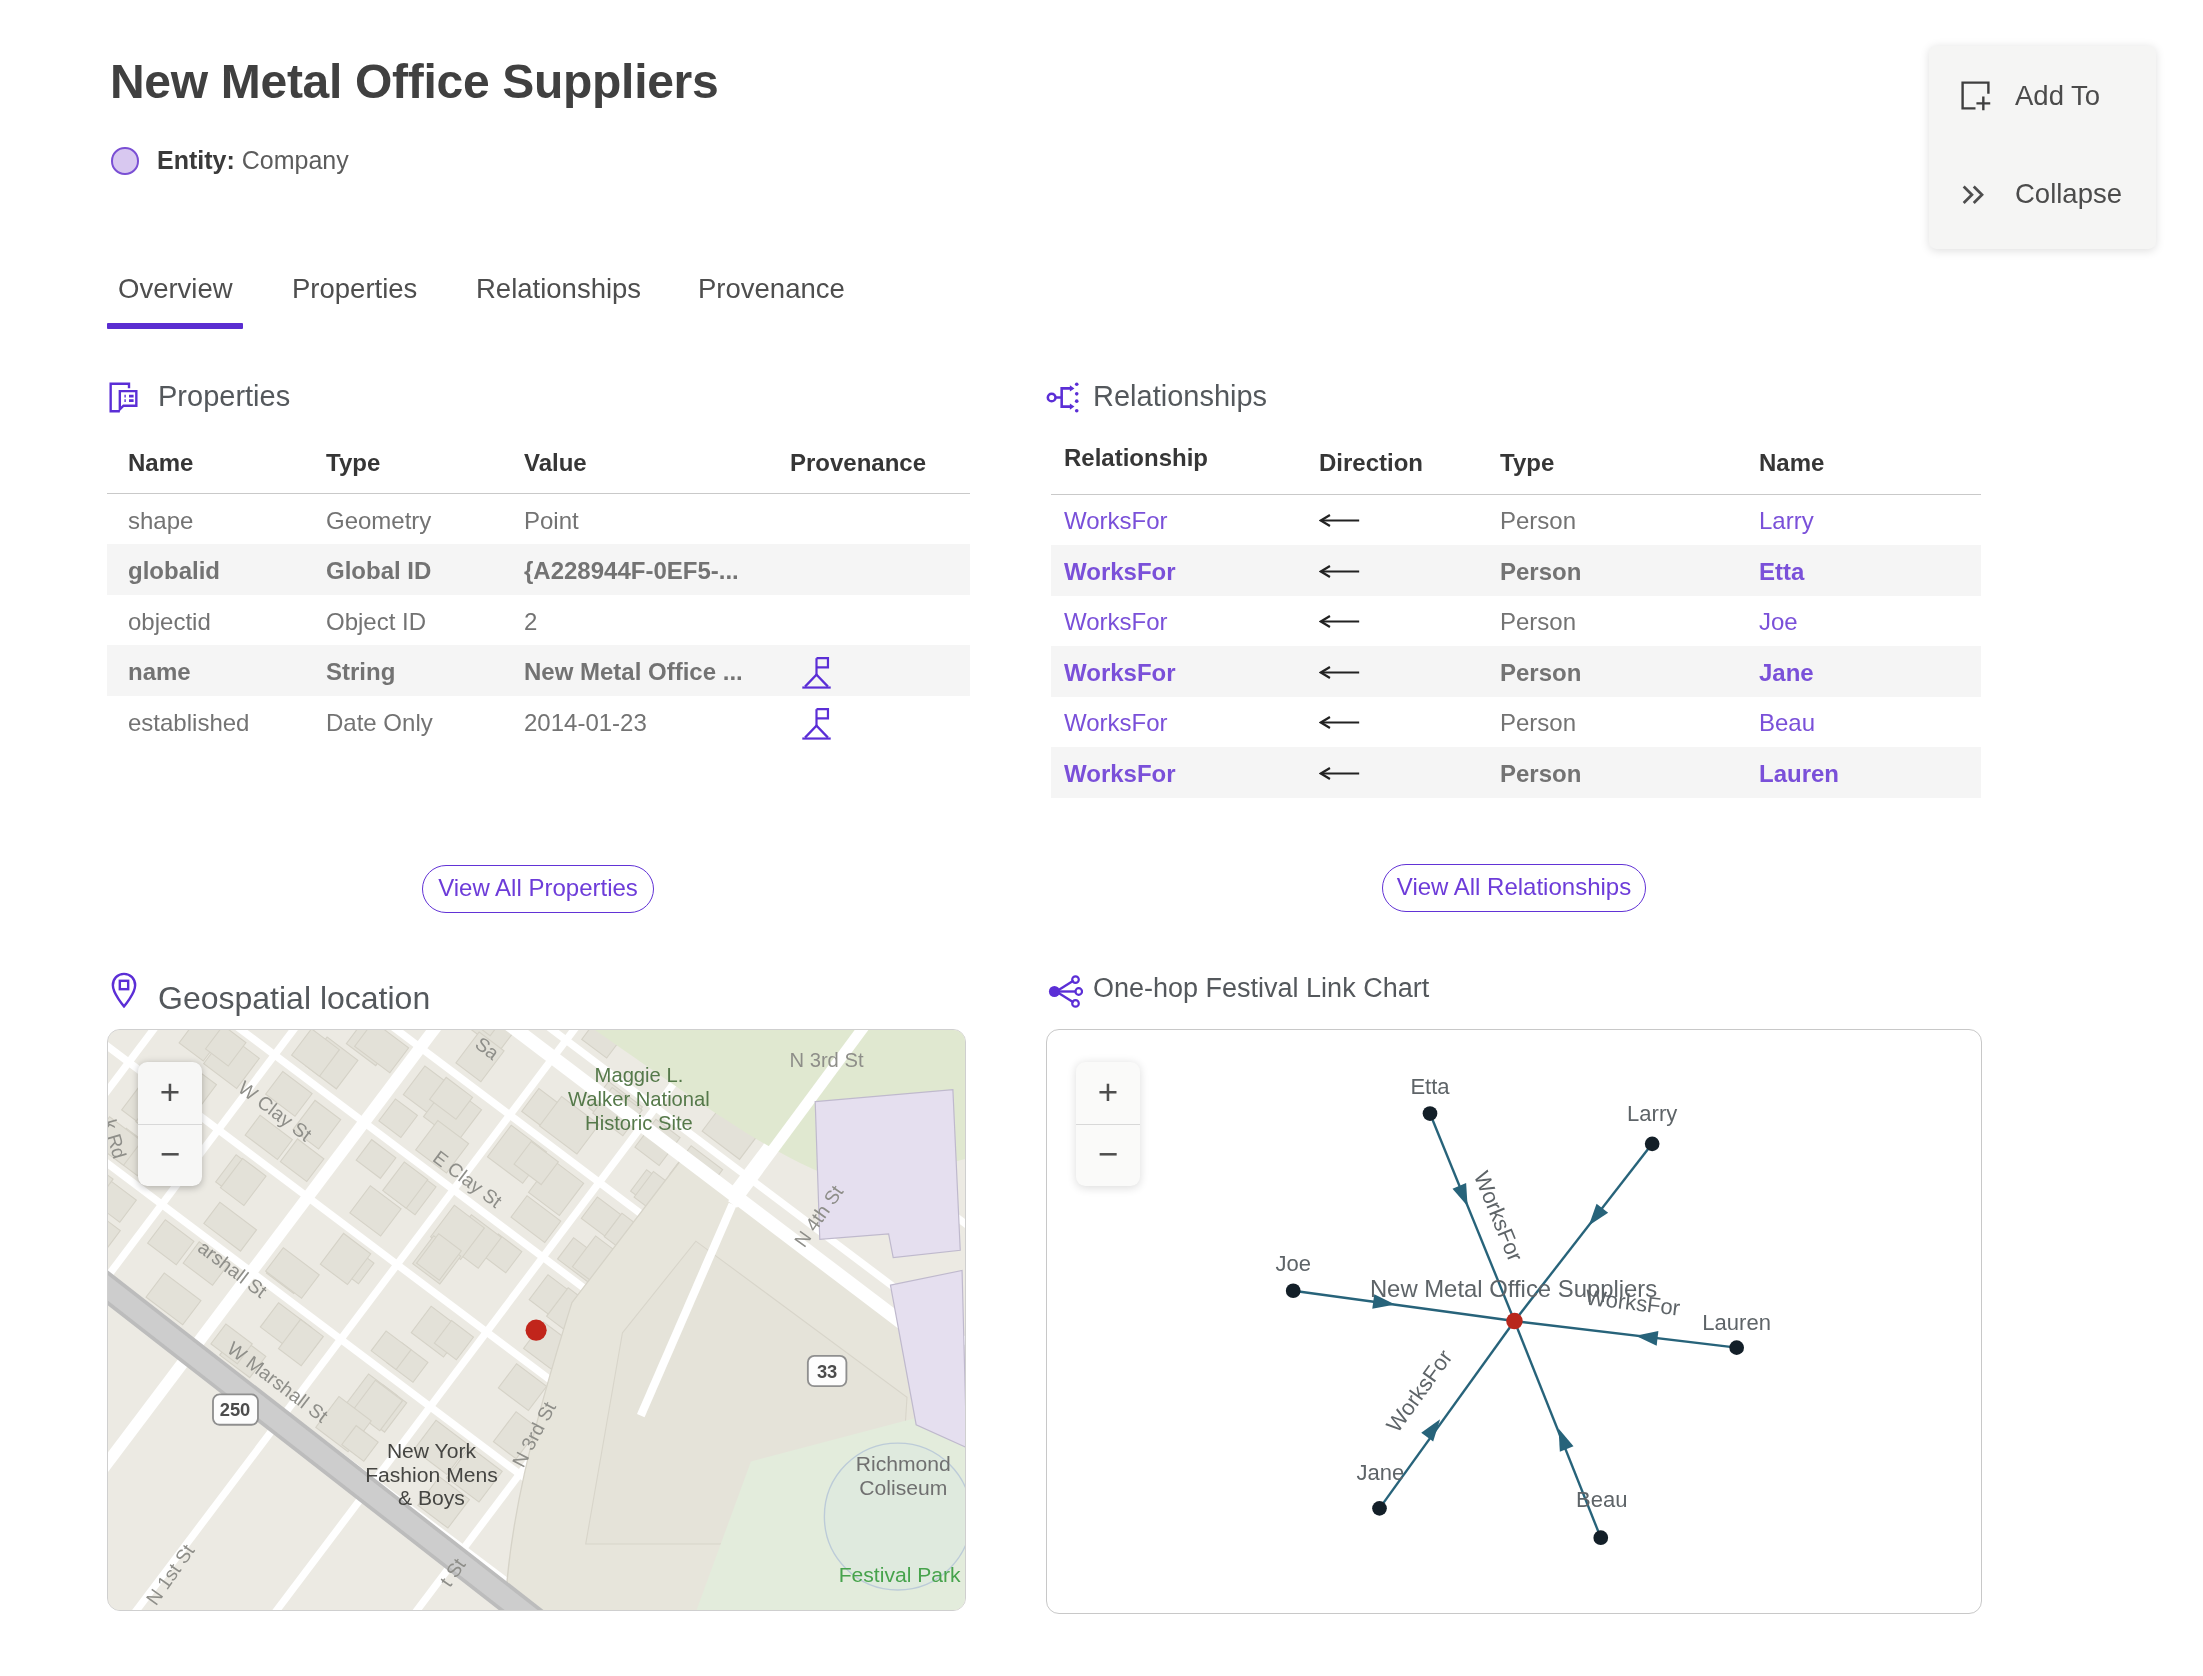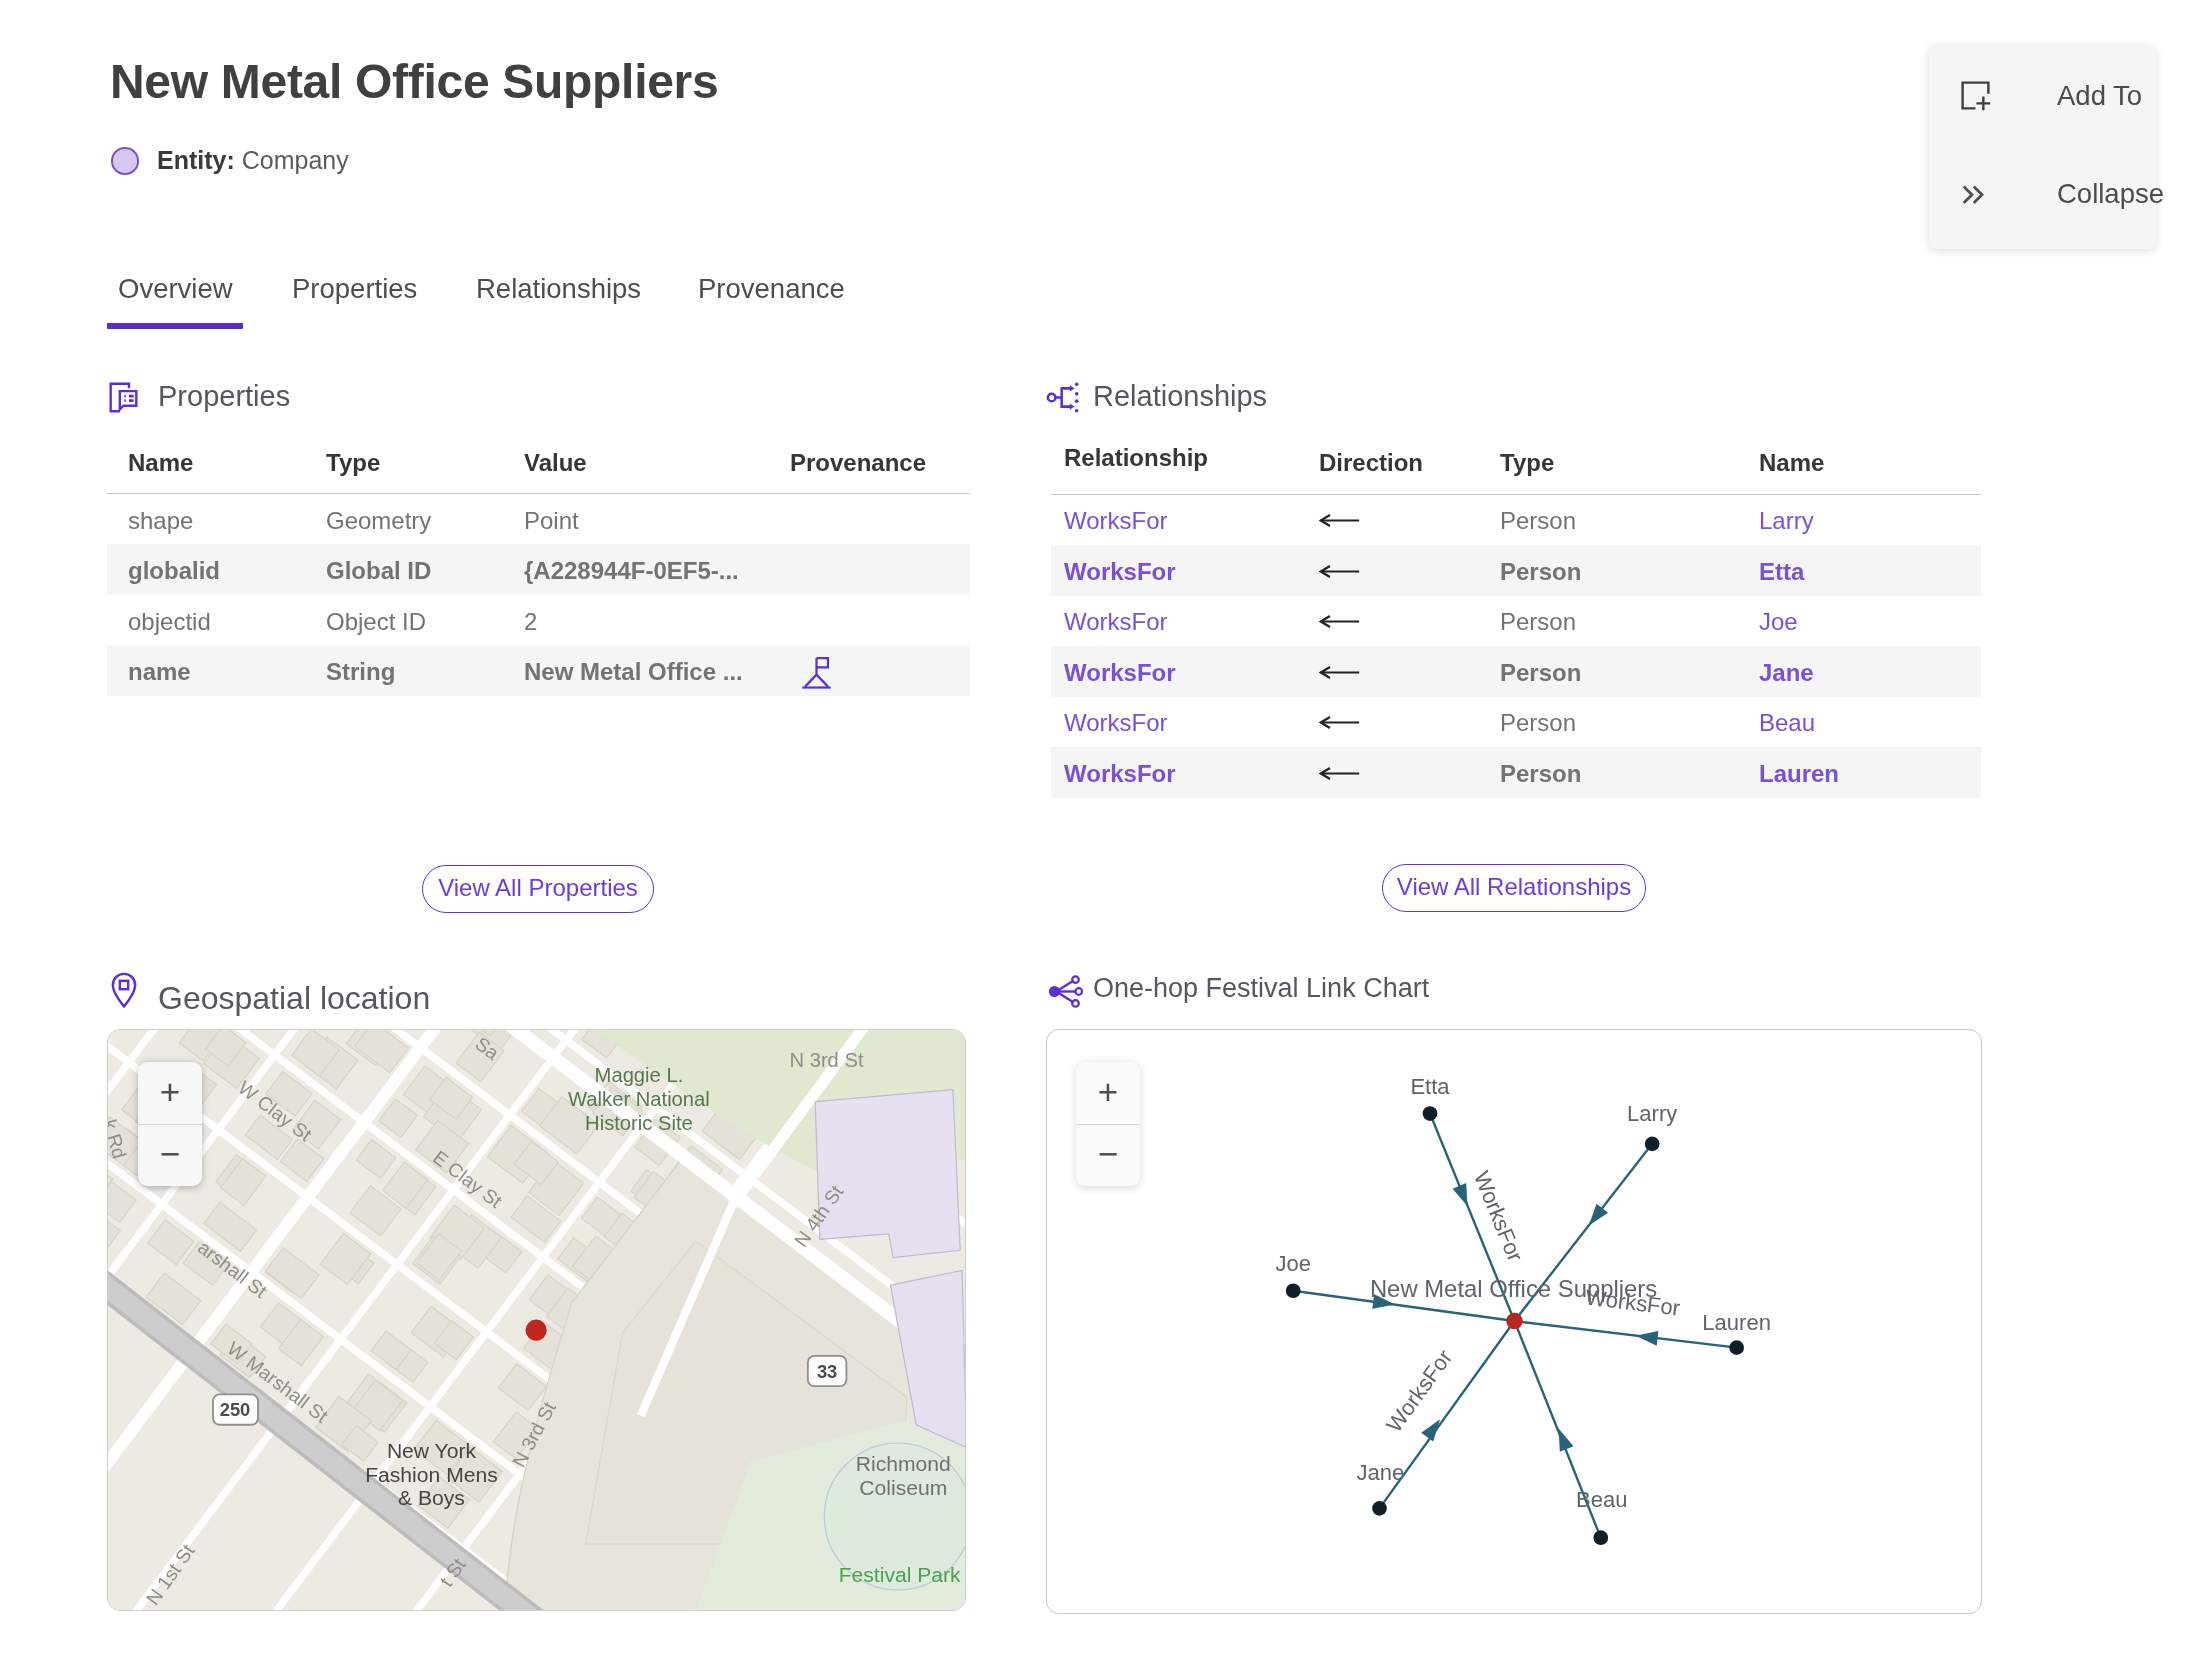--- a/index.html
+++ b/index.html
@@ -7,21 +7,21 @@
   body { font-family:"Liberation Sans",sans-serif; position:relative; overflow:hidden; }
   .abs { position:absolute; }
   .h1 { left:110px; top:54px; font-size:48px; font-weight:bold; color:#404040; letter-spacing:-0.3px; }
   .entcircle { left:111px; top:147px; width:27.5px; height:27.5px; border-radius:50%; background:#d8c8f0; border:2.8px solid #7a4fd4; }
   .entlabel { left:157px; top:147px; font-size:25px; color:#3e3e3e; line-height:27.5px; }
   .entlabel b { color:#3a3a3a; }
   .entlabel span { color:#5c5c5c;text-align:right; }
 
   
   .card { left:1929px; top:46px; width:227px; height:203px; background:#f5f5f4; border-radius:7.3px; box-shadow:0 1.8px 9.2px rgba(0,0,0,0.13); }
-  .cardrow { position:absolute; left:29px; font-size:27.5px; color:#4b4b4b;margin-left:42px; }
+  .cardrow { position:absolute; left:29px; font-size:27.5px; color:#4b4b4b; }
 
   
   .tab { top:273px; font-size:27.5px; color:#4e4e4e; }
   .tabline { left:107px; top:323px; width:136px; height:5.5px; background:#5a2dd1; border-radius:0.9px; }
 
   
   .sech { font-size:29px; color:#54585c; }
 
   
   .thead { font-size:24px; font-weight:bold; color:#363636; }
@@ -101,20 +101,31 @@
   </div>
   <div class="abs" style="left:0;top:163px;width:863px;height:51px">
     <div class="abs tcell" style="left:21px;top:13px">objectid</div>
     <div class="abs tcell" style="left:219px;top:13px">Object ID</div>
     <div class="abs tcell" style="left:417px;top:13px">2</div>
   </div>
   <div class="abs rowbg" style="left:0;top:213px;width:863px;height:51px">
     <div class="abs tcell" style="left:21px;top:13px">name</div>
     <div class="abs tcell" style="left:219px;top:13px">String</div>
     <div class="abs tcell" style="left:417px;top:13px">New Metal Office ...</div>
+    <svg class="abs" style="left:693px;top:8.3px" width="33" height="37" viewBox="0 0 36 40" fill="none" stroke="#5b2ed6" stroke-width="2.4">
+      <path d="M2.5 37.5 H33.5"></path>
+      <path d="M5.5 36.5 L18 23.5 L30.5 36.5"></path>
+      <path d="M18 25 V5.5"></path>
+      <path d="M18 5.5 H30.5 V15.5 H18"></path>
+    </svg>
+  </div>
+  <div class="abs" style="left:0;top:264px;width:863px;height:51px">
+    <div class="abs tcell" style="left:21px;top:13px">established</div>
+    <div class="abs tcell" style="left:219px;top:13px">Date Only</div>
+    <div class="abs tcell" style="left:417px;top:13px">2014-01-23</div>
     <svg class="abs" style="left:693px;top:8.3px" width="33" height="37" viewBox="0 0 36 40" fill="none" stroke="#5b2ed6" stroke-width="2.4">
       <path d="M2.5 37.5 H33.5"></path>
       <path d="M5.5 36.5 L18 23.5 L30.5 36.5"></path>
       <path d="M18 25 V5.5"></path>
       <path d="M18 5.5 H30.5 V15.5 H18"></path>
     </svg>
   </div>
 </div>
 
 <div class="abs" style="left:1051px;top:432px;width:930px;height:365px">

